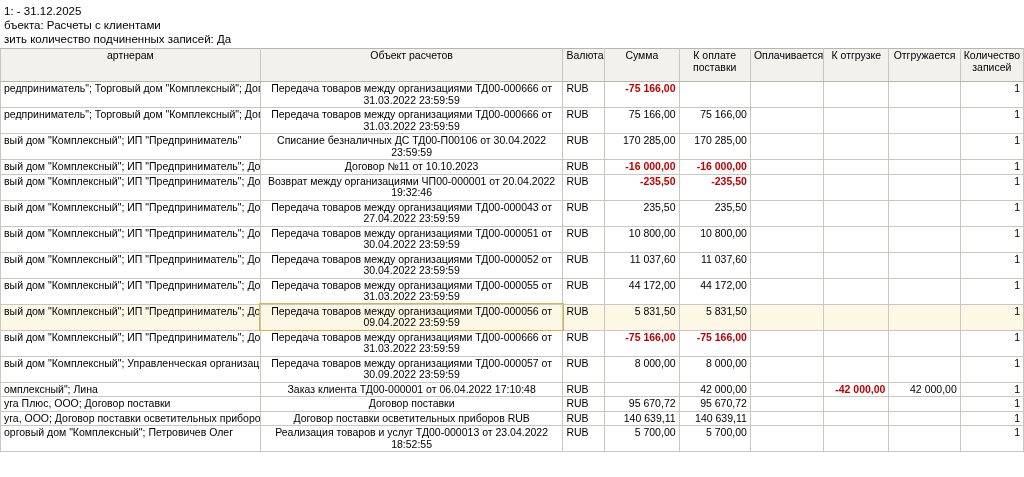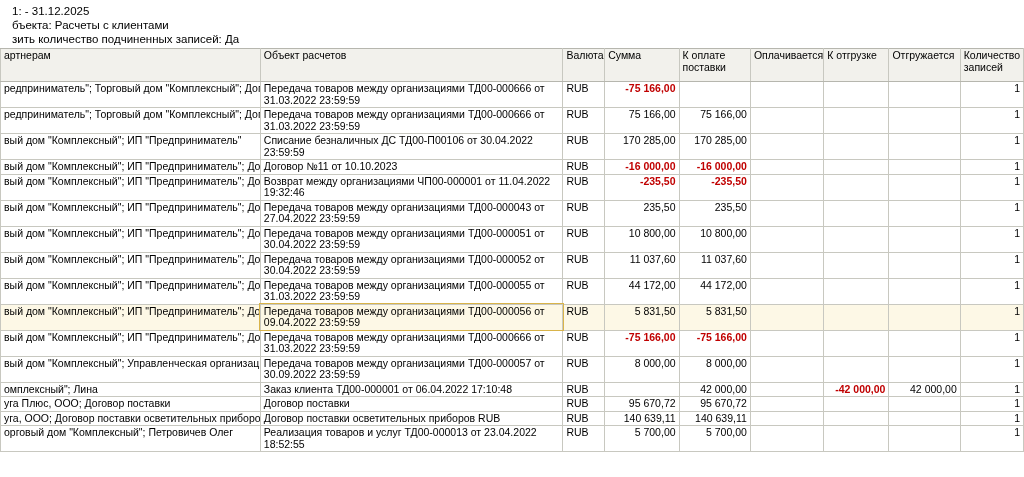--- a/index.html
+++ b/index.html
@@ -12,39 +12,39 @@
     overflow:hidden;
   }
   .header-block{
     padding:4px 0 2px 0;
   }
   .header-line{
     height:14px;
     line-height:14px;
     font-size:11.5px;
     white-space:nowrap;
-    padding-left:12px;
+    padding-left:4px;
   }
   table.grid{
     border-collapse:collapse;
     table-layout:fixed;
     width:1024px;
     font-size:10.5px;
   }
   table.grid th, table.grid td{
     border:1px solid #c8c8c0;
     padding:1px 3px;
     vertical-align:top;
     overflow:hidden;
     line-height:11.5px;
   }
   table.grid thead th{
     background:#f2f1ec;
     font-weight:normal;
-    text-align:left;
+    text-align:center;
     vertical-align:top;
     height:30px;
     border-top:1px solid #b6b6ae;
     border-bottom:1px solid #b6b6ae;
   }
   .c-part{width:255px;}
   .c-obj{width:297px;}
   .c-cur{width:41px;}
   .c-sum{width:73px;}
   .c-pay{width:70px;}
@@ -53,21 +53,21 @@
   .c-shipped{width:70px;}
   .c-cnt{width:62px;}
   .num{text-align:right;}
   .neg{color:#c00000;font-weight:bold;}
   .sel-cell{
     outline:1px solid #d9b44a;
     background:#fdf8e6 !important;
   }
   tr.sel td{background:#fdf8e6;}
   .clipped{white-space:nowrap;}
-  .two-line{white-space:normal;}
+  .two-line{white-space:normal;text-align:center;}
 </style>
 </head>
 <body>
 
 <div class="header-block">
   <div class="header-line">1: - 31.12.2025</div>
   <div class="header-line">бъекта: Расчеты с клиентами</div>
   <div class="header-line">зить количество подчиненных записей: Да</div>
 </div>
 
@@ -136,21 +136,21 @@
         <td class="">RUB</td>
         <td class="num neg">-16 000,00</td>
         <td class="num neg">-16 000,00</td>
         <td class="num"></td>
         <td class="num"></td>
         <td class="num"></td>
         <td class="num">1</td>
       </tr>
       <tr>
         <td class="clipped">вый дом "Комплексный"; ИП "Предприниматель"; Договор</td>
-        <td class="two-line">Возврат между организациями ЧП00-000001 от 11.04.2022 19:32:46</td>
+        <td class="two-line">Возврат между организациями ЧП00-000001 от 20.04.2022 19:32:46</td>
         <td class="">RUB</td>
         <td class="num neg">-235,50</td>
         <td class="num neg">-235,50</td>
         <td class="num"></td>
         <td class="num"></td>
         <td class="num"></td>
         <td class="num">1</td>
       </tr>
       <tr>
         <td class="clipped">вый дом "Комплексный"; ИП "Предприниматель"; Договор</td>

